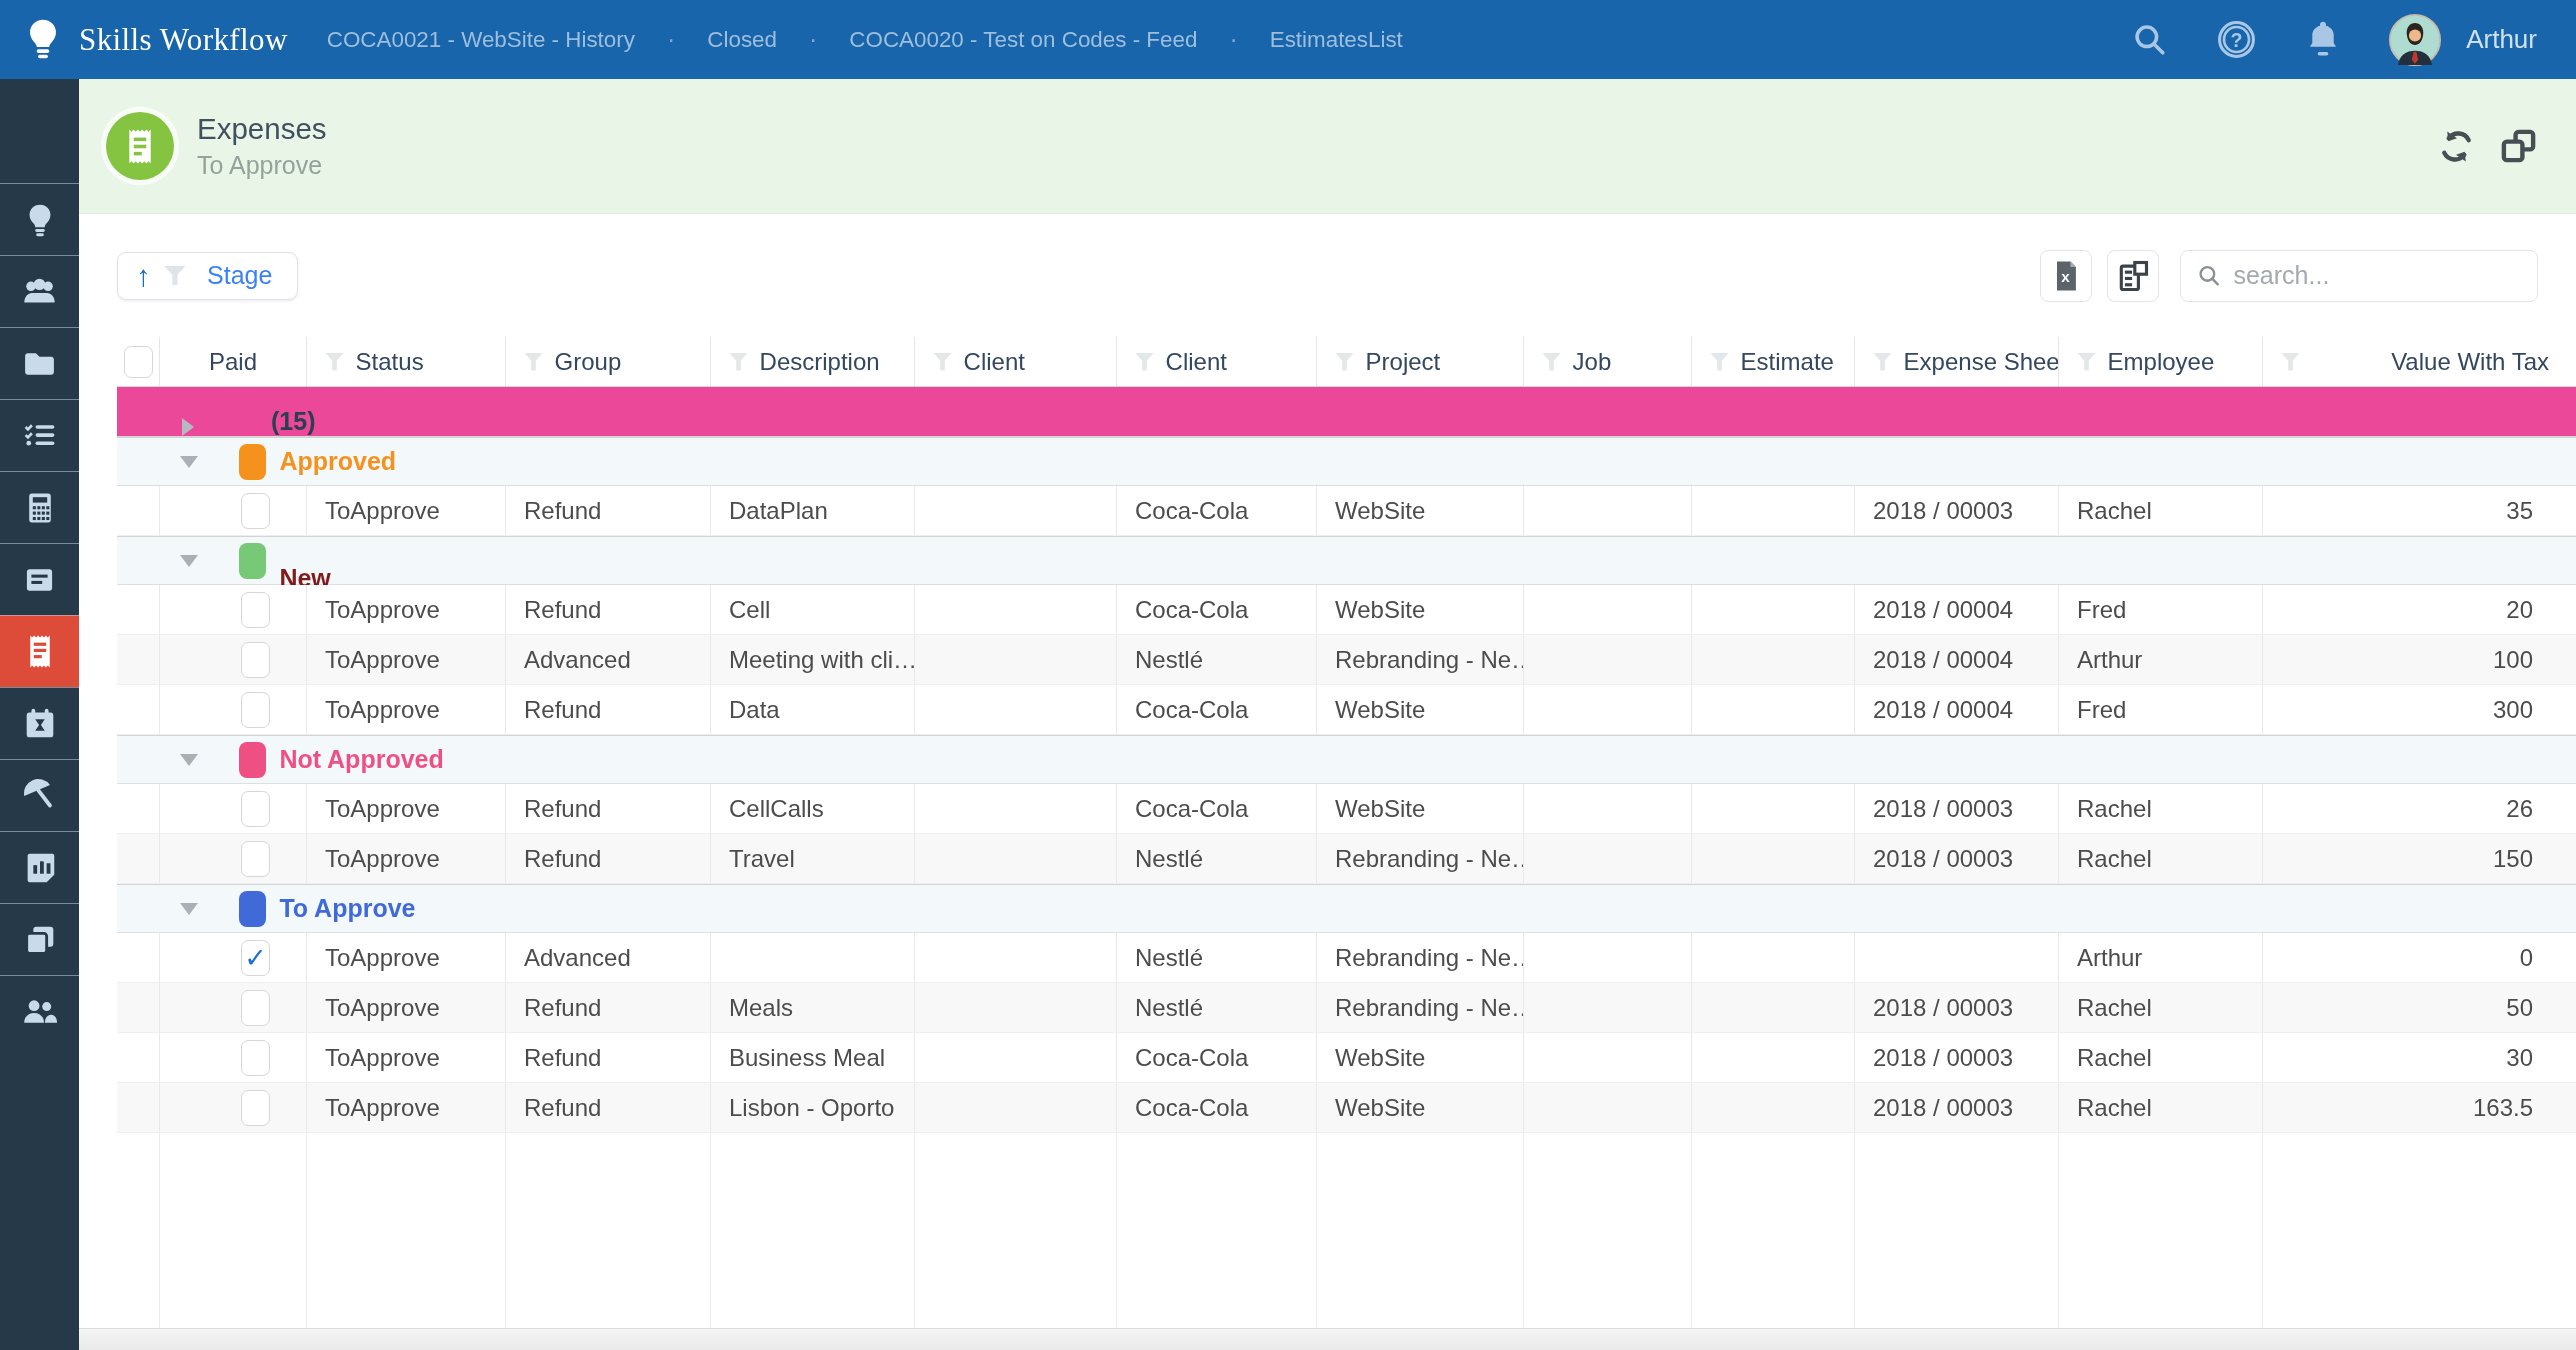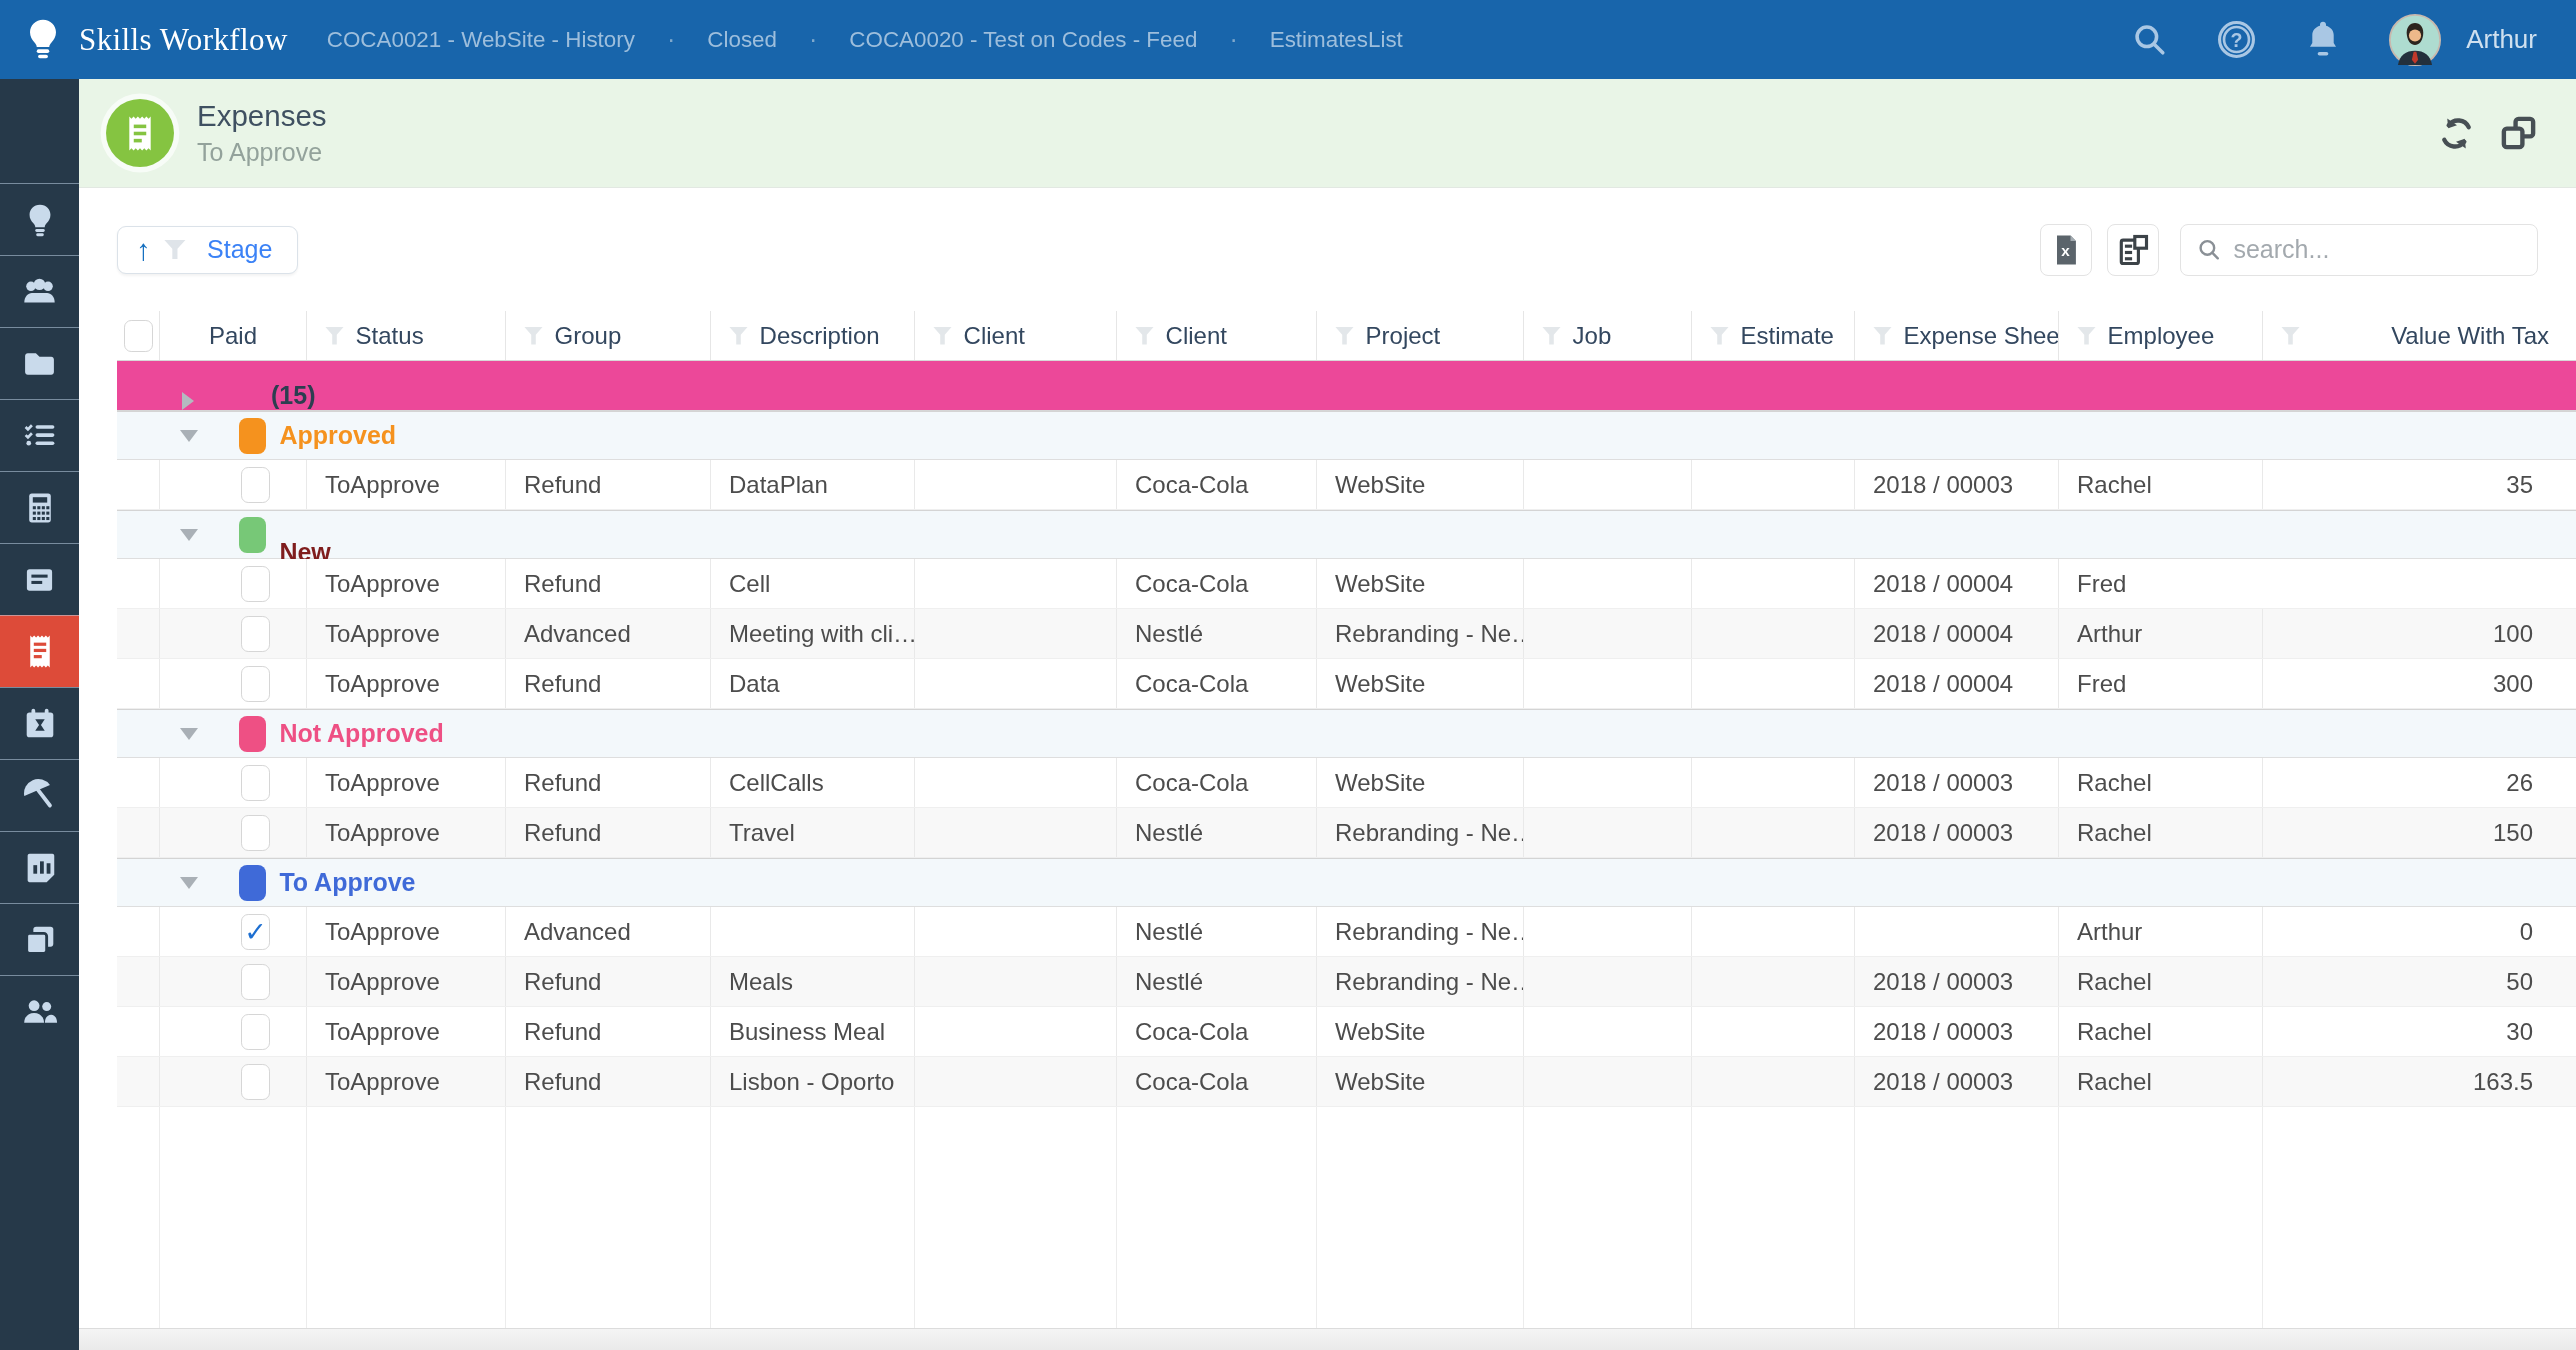--- a/index.html
+++ b/index.html
@@ -27,21 +27,21 @@
   .shell{ display:flex; height:1272px; }
   .sidebar{ width:79px; background:var(--sidebar); display:flex; flex-direction:column; flex:none; }
   .sb-spacer{ height:104px; }
   .tile{ height:72px; border-top:1.8px solid rgba(188,209,228,.55); display:flex; align-items:center; justify-content:center; cursor:pointer; }
   .tile.active{ background:var(--active); }
   .sb-icon{ display:flex; }
 
   .main{ flex:1; display:flex; flex-direction:column; min-width:0; }
 
   
-  .page-header{ height:109px; background:var(--hdrbg); border-bottom:1.8px solid #e2e8e2;
+  .page-header{ height:135px; background:var(--hdrbg); border-bottom:1.8px solid #e2e8e2;
     display:flex; align-items:center; padding:0 38px 0 27px;justify-content:flex-end; }
   .page-icon{ width:68px; height:68px; border-radius:50%; background:var(--hdricon);
     box-shadow:0 0 0 5.4px rgba(255,255,255,.65); display:flex; align-items:center; justify-content:center;
     margin-right:23px; flex:none; }
   .page-title{ font-size:29.5px; color:#3f5061; }
   .page-subtitle{ font-size:25px; color:#93a29b; margin-top:5.4px; }
   .header-actions{ margin-left:auto; display:flex; align-items:center; gap:23px; }
   .hdr-btn{ cursor:pointer; display:flex; }
 
   
@@ -458,20 +458,21 @@
             <div class="cell">ToApprove</div>
             <div class="cell">Refund</div>
             <div class="cell">Cell</div>
             <div class="cell"></div>
             <div class="cell">Coca-Cola</div>
             <div class="cell">WebSite</div>
             <div class="cell"></div>
             <div class="cell"></div>
             <div class="cell">2018 / 00004</div>
             <div class="cell">Fred</div>
+            <div class="cell right">20</div>
           </div>
           <div class="row alt">
             <div class="cell"></div>
             <div class="cell paid">
               <div class="checkbox"></div>
             </div>
             <div class="cell">ToApprove</div>
             <div class="cell">Advanced</div>
             <div class="cell">Meeting with cli…</div>
             <div class="cell"></div>

